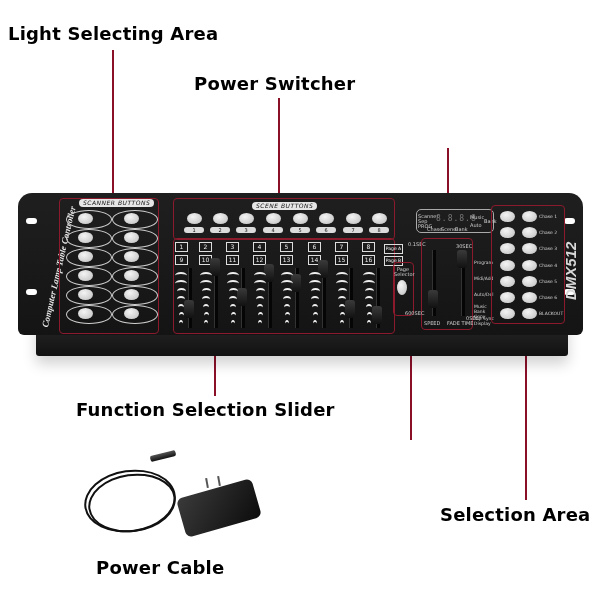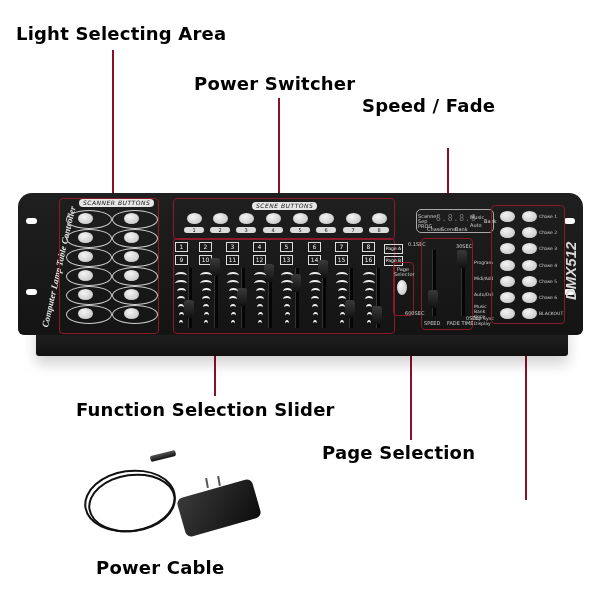--- a/index.html
+++ b/index.html
@@ -44,40 +44,39 @@
   
   .adapter { position: absolute; left: 180px; top: 488px; width: 78px; height: 40px; background: linear-gradient(135deg, #3a3a3a, #0c0c0c);
              border-radius: 6px; transform: rotate(-16deg); }
   .prong { position: absolute; width: 2px; height: 10px; background: #555; }
   .coil { position: absolute; border: 2.5px solid #111; border-radius: 50%; }
   .plug-tip { position: absolute; left: 150px; top: 453px; width: 26px; height: 6px; background: linear-gradient(#555,#111); transform: rotate(-14deg); border-radius: 2px; }
 </style>
 </head>
 <body>
 
-<div class="callout" style="left:16px;top:20px;">Light Selecting Area</div>
+<div class="callout" style="left:8px;top:20px;">Light Selecting Area</div>
 <div class="leader" style="left:112px;top:50px;height:146px;"></div>
 
 <div class="callout" style="left:194px;top:70px;">Power Switcher</div>
 <div class="leader" style="left:278px;top:98px;height:100px;"></div>
 
 <div class="callout" style="left:362px;top:92px;">
-  <div>Speed / Fade</div>
 </div>
 <div class="leader" style="left:447px;top:148px;height:60px;"></div>
 
 <div class="callout" style="left:76px;top:396px;">Function Selection Slider</div>
 <div class="leader" style="left:214px;top:330px;height:66px;"></div>
 
 <div class="callout" style="left:322px;top:439px;">
-  <div>Page Selection</div>
 </div>
 <div class="leader" style="left:410px;top:312px;height:128px;"></div>
 
 <div class="callout" style="left:440px;top:501px;">
+  <div>Selection Area</div>
 </div>
 <div class="leader" style="left:525px;top:320px;height:180px;"></div>
 
 <div class="chassis-back"></div>
 <div class="panel">
   <div class="ear-hole" style="left:8px;top:25px;"></div>
   <div class="ear-hole" style="left:8px;top:96px;"></div>
   <div class="ear-hole" style="left:546px;top:25px;"></div>
   <div class="ear-hole" style="left:546px;top:96px;"></div>
 </div>

